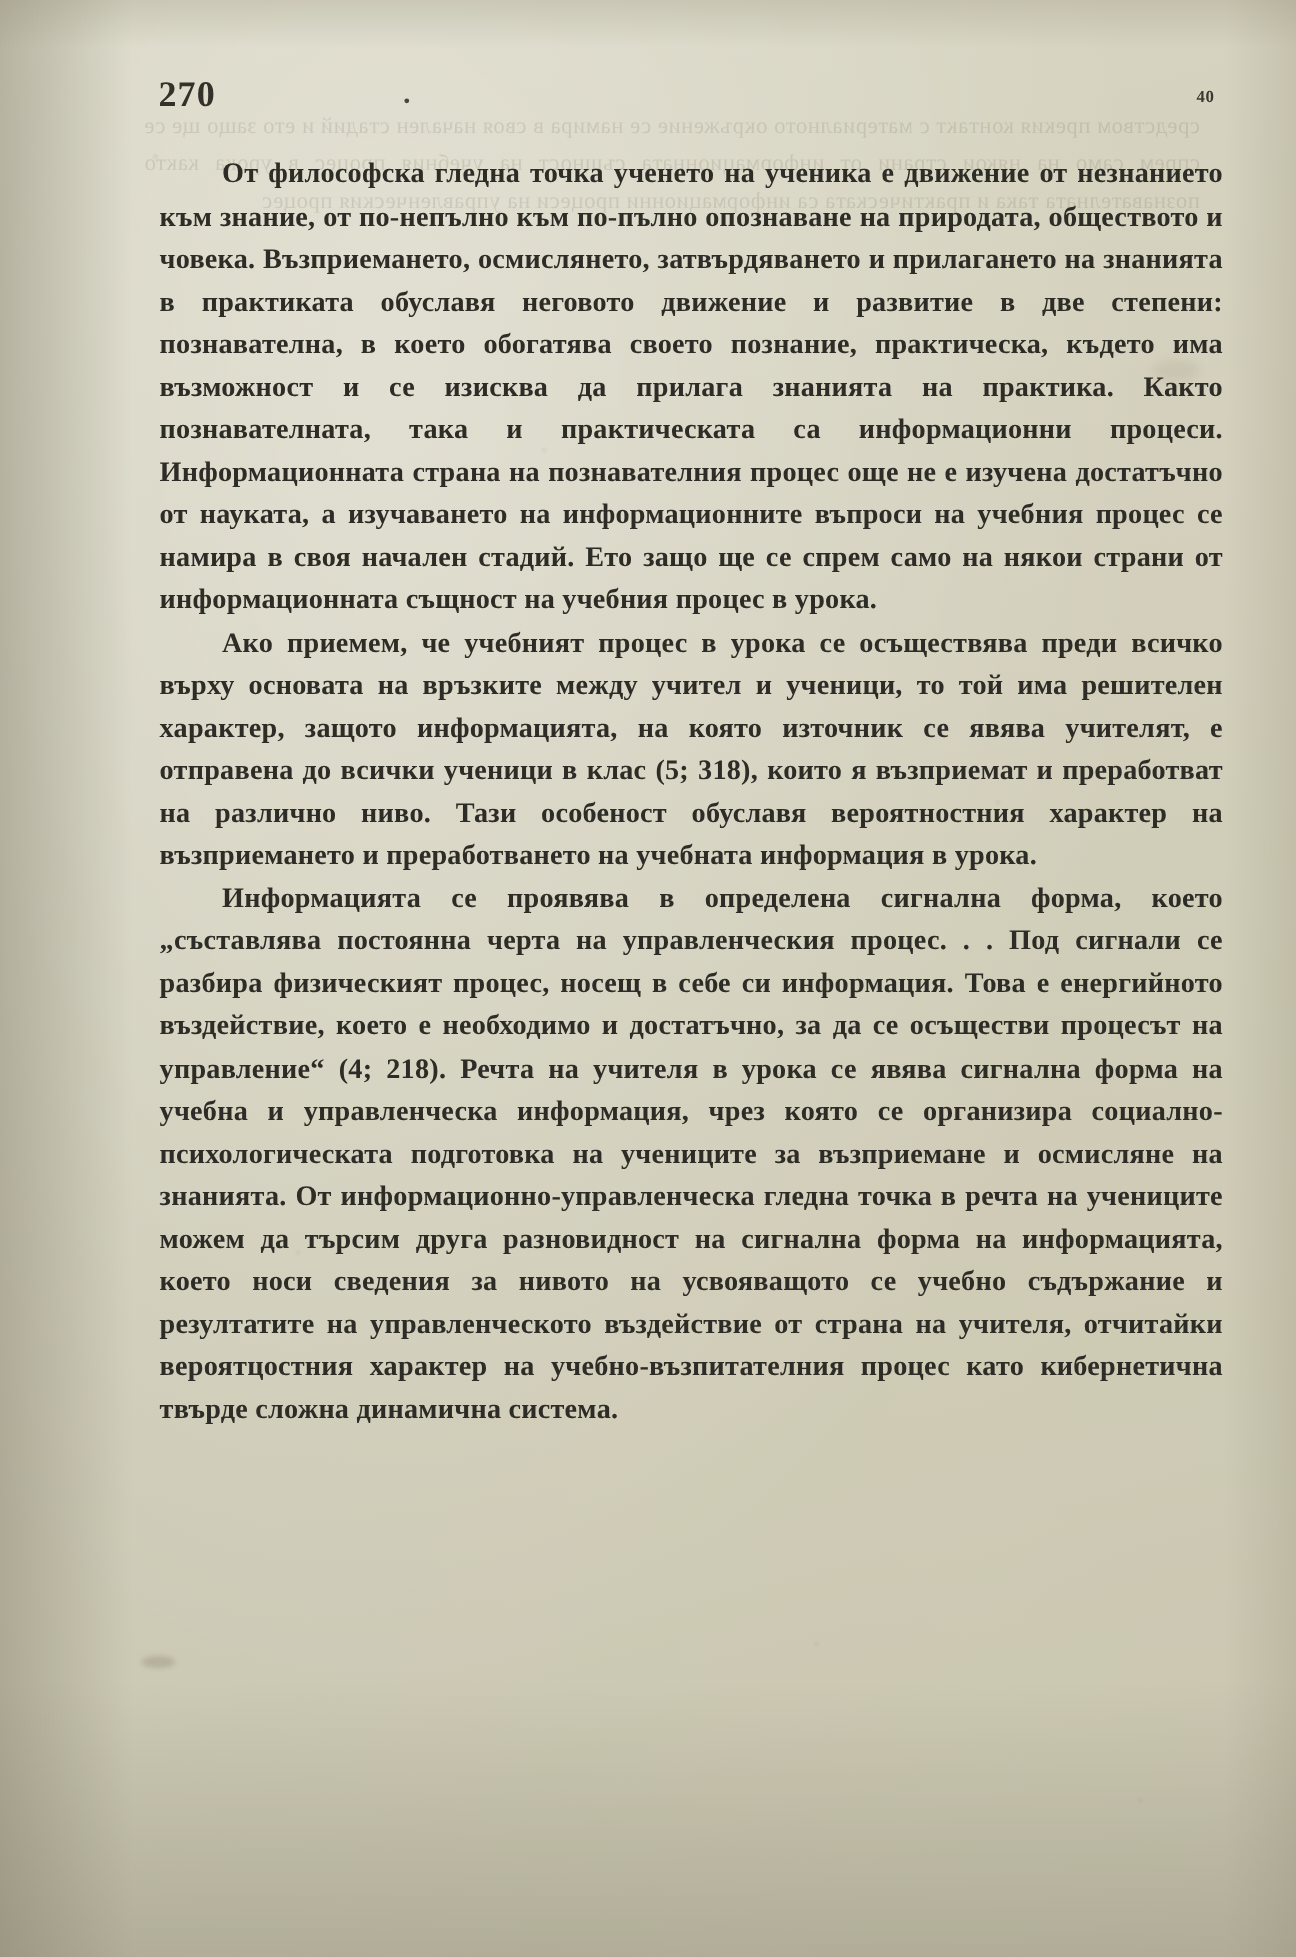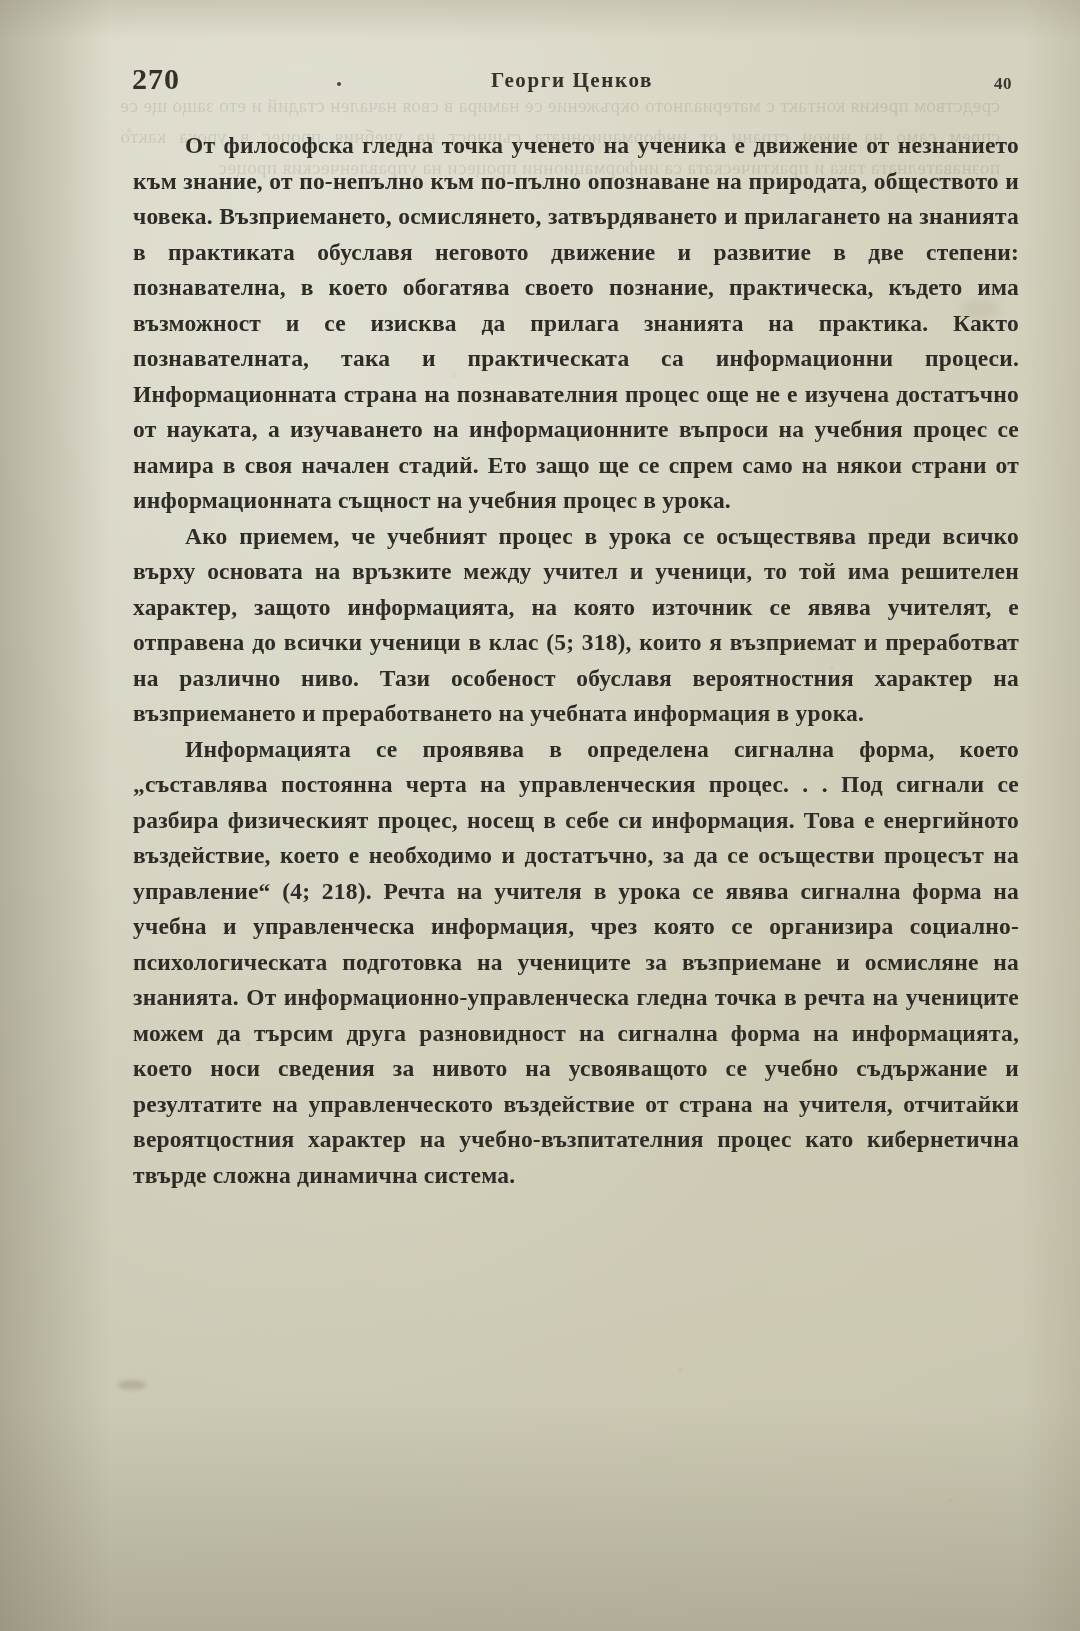--- a/index.html
+++ b/index.html
@@ -104,21 +104,21 @@
     top: 6px;
     text-align: center;
     font-size: 21px;
     color: #34322b;
     letter-spacing: 1.6px;
   }
   .folio-right {
     position: absolute;
     right: 0;
     top: 12px;
-    font-size: 17px;
+    font-size: 14px;
     color: #3b382f;
     letter-spacing: 0.5px;
   }
   .head-dot {
     position: absolute;
     left: 205px;
     top: 20px;
     width: 4px;
     height: 4px;
     background: #4a4739;
@@ -173,21 +173,20 @@
 
 <div class="page-sheet">
 
   <div class="bleed-through">средством прекия контакт с материалното окръжение се намира в своя начален стадий и ето защо ще се спрем само на някои страни от информационната същност на учебния процес в урока както познавателната така и практическата са информационни процеси на управленческия процес</div>
 
   <div class="content">
 
     <div class="running-head">
       <span class="folio-left">270</span>
       <span class="head-dot"></span>
-      <span class="head-title">Георги Ценков</span>
       <span class="folio-right">40</span>
     </div>
 
     <div class="body-text">
       <p class="indent">От философска гледна точка ученето на ученика е движение от незнанието към знание, от по-непълно към по-пълно опознаване на природата, обществото и човека. Възприемането, осмислянето, затвърдяването и прилагането на знанията в практиката обуславя неговото движение и развитие в две степени: познавателна, в което обогатява своето познание, практическа, където има възможност и се изисква да прилага знанията на практика. Както познавателната, така и практическата са информационни процеси. Информационната страна на познавателния процес още не е изучена достатъчно от науката, а изучаването на информационните въпроси на учебния процес се намира в своя начален стадий. Ето защо ще се спрем само на някои страни от информационната същност на учебния процес в урока.</p>
       <p class="indent">Ако приемем, че учебният процес в урока се осъществява преди всичко върху основата на връзките между учител и ученици, то той има решителен характер, защото информацията, на която източник се явява учителят, е отправена до всички ученици в клас (5; 318), които я възприемат и преработват на различно ниво. Тази особеност обуславя вероятностния характер на възприемането и преработването на учебната информация в урока.</p>
       <p class="indent">Информацията се проявява в определена сигнална форма, което „съставлява постоянна черта на управленческия процес. . . Под сигнали се разбира физическият процес, носещ в себе си информация. Това е енергийното въздействие, което е необходимо и достатъчно, за да се осъществи процесът на управление“ (4; 218). Речта на учителя в урока се явява сигнална форма на учебна и управленческа информация, чрез която се организира социално-психологическата подготовка на учениците за възприемане и осмисляне на знанията. От информационно-управленческа гледна точка в речта на учениците можем да търсим друга разновидност на сигнална форма на информацията, което носи сведения за нивото на усвояващото се учебно съдържание и резултатите на управленческото въздействие от страна на учителя, отчитайки вероятцостния характер на учебно-възпитателния  процес като кибернетична твърде сложна динамична система.</p>
     </div>
 
   </div>

